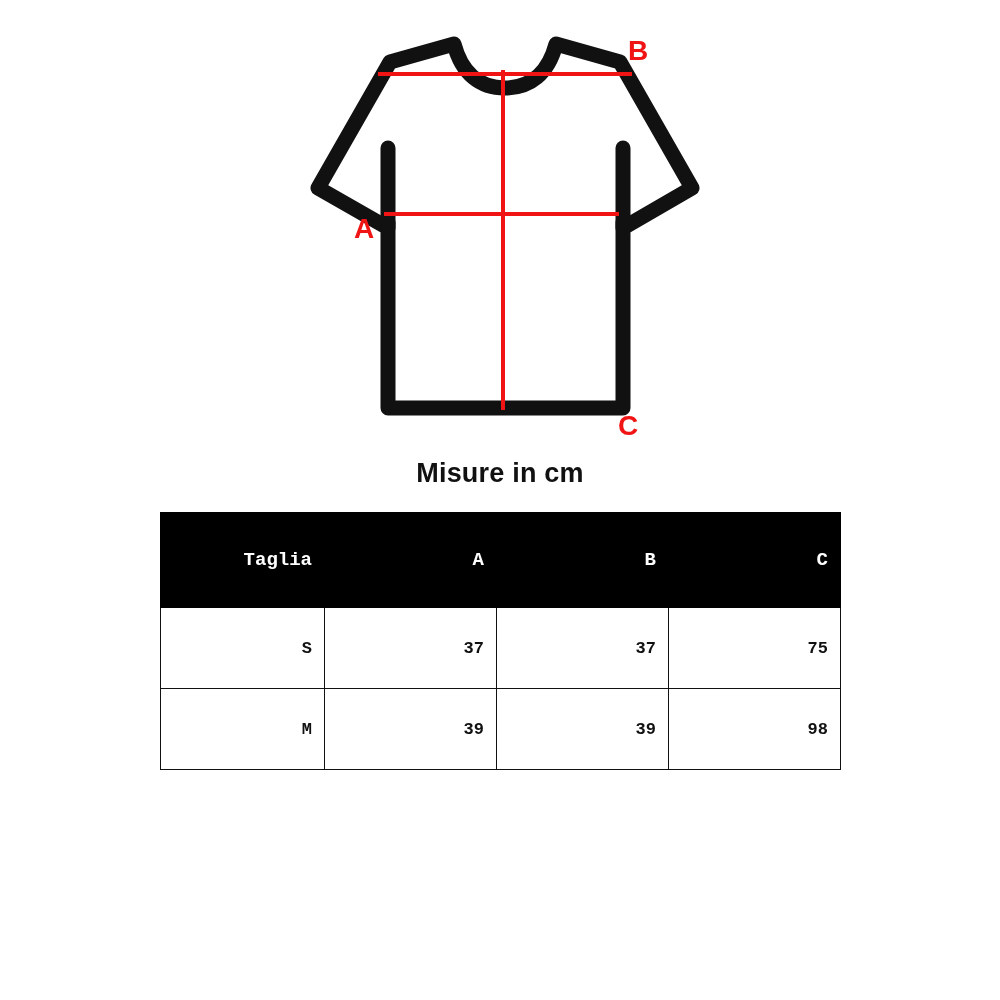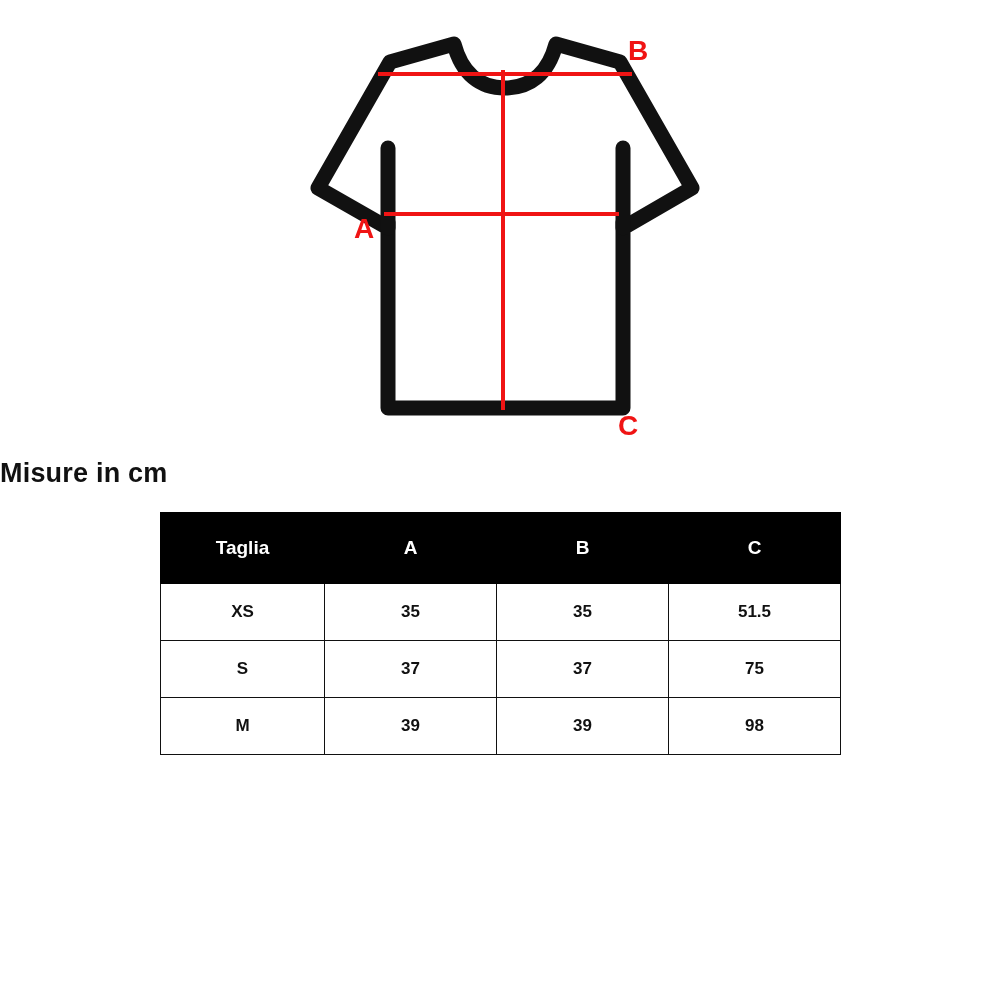--- a/index.html
+++ b/index.html
@@ -28,42 +28,44 @@
     height: 450px;
   }
   .diagram-wrap svg {
     display: block;
   }
   .measure-caption {
     position: absolute;
     left: 0;
     top: 458px;
     width: 1000px;
+    text-align: center;
     font-size: 27px;
     font-weight: bold;
     letter-spacing: 0.2px;
     color: #111111;
   }
   .size-table {
     position: absolute;
     left: 160px;
     top: 512px;
     width: 680px;
     border-collapse: collapse;
     table-layout: fixed;
   }
   .size-table th,
   .size-table td {
     border: 1px solid #111111;
     height: 56px;
-    text-align: center;
+    text-align: right;
     vertical-align: middle;
     font-size: 17px;
     font-weight: bold;
-    padding: 0;
+    padding: 12px;
+    font-family: Liberation Mono, monospace;
   }
   .size-table thead th {
     background: #000000;
     color: #ffffff;
     border-color: #000000;
     height: 70px;
     font-size: 19px;
   }
   .size-table tbody td {
     background: #ffffff;
@@ -126,26 +128,20 @@
     <thead>
       <tr>
         <th>Taglia</th>
         <th>A</th>
         <th>B</th>
         <th>C</th>
       </tr>
     </thead>
     <tbody>
       <tr>
-        <td>XS</td>
-        <td>35</td>
-        <td>35</td>
-        <td>51.5</td>
-      </tr>
-      <tr>
         <td>S</td>
         <td>37</td>
         <td>37</td>
         <td>75</td>
       </tr>
       <tr>
         <td>M</td>
         <td>39</td>
         <td>39</td>
         <td>98</td>

